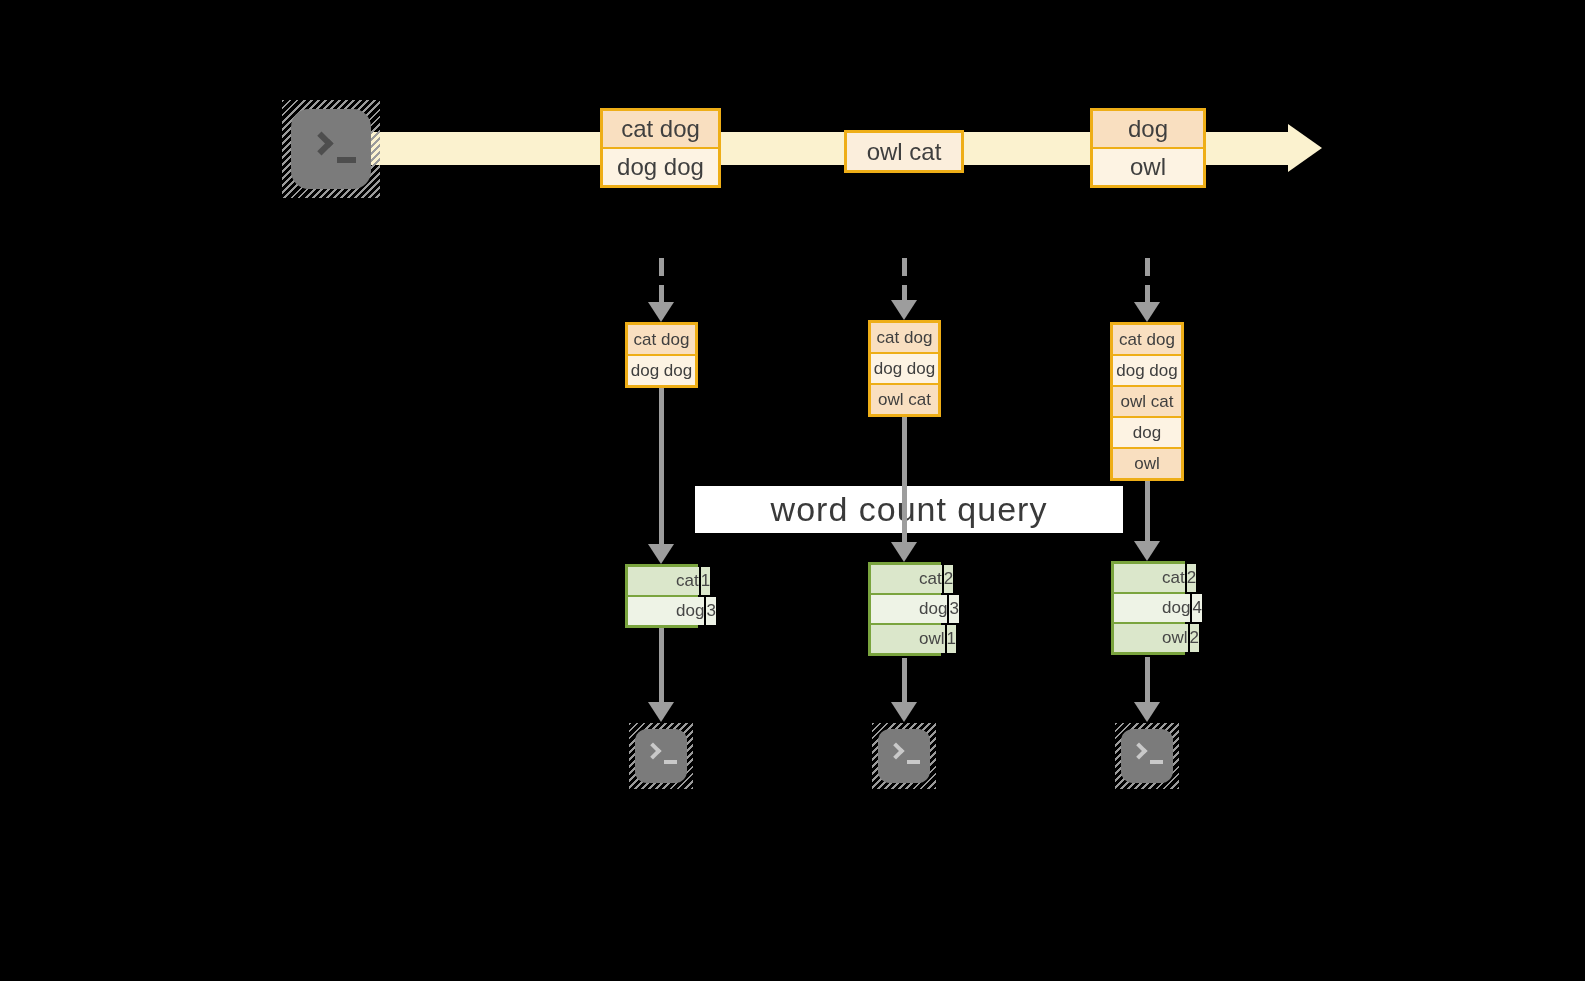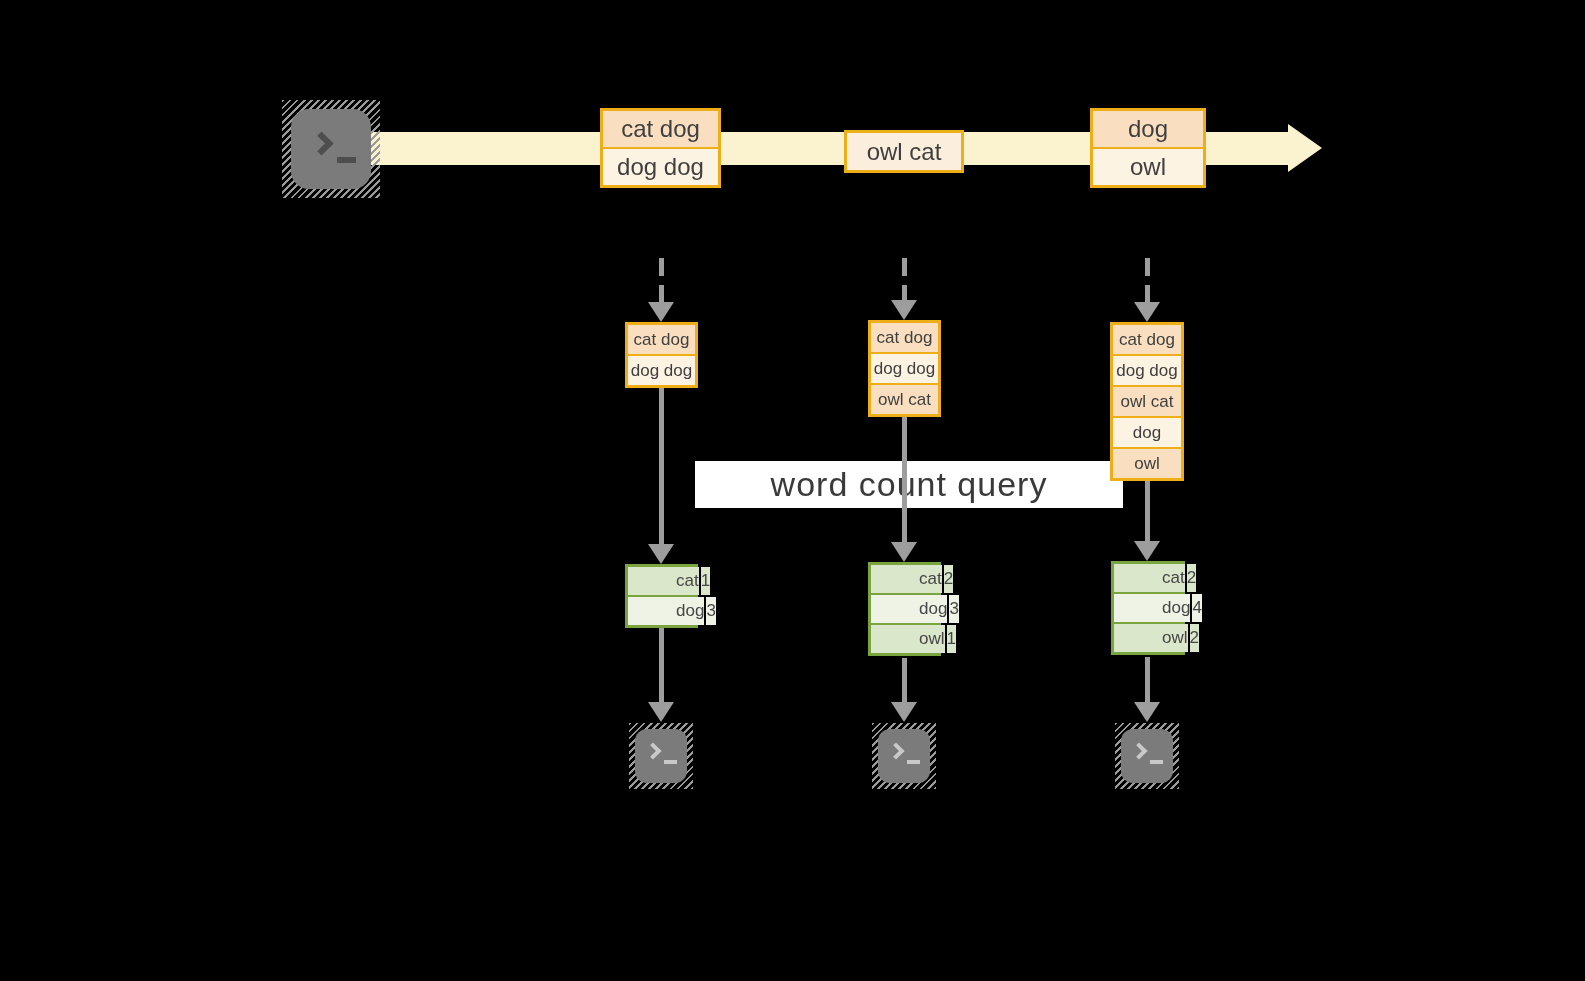--- a/index.html
+++ b/index.html
@@ -108,21 +108,21 @@
     <div class="orow">dog dog</div>
   </div>
   <div class="abs obox ebox single" style="left:844px; top:130px; width:120px; height:43px;">
     <div class="orow">owl cat</div>
   </div>
   <div class="abs obox ebox" style="left:1090px; top:108px; width:116px; height:80px;">
     <div class="orow">dog</div>
     <div class="orow">owl</div>
   </div>
 
-  <div class="abs banner" style="left:695px; top:461px; width:428px; height:47px;">
+  <div class="abs banner" style="left:695px; top:486px; width:428px; height:47px;">
     <span>word count query</span>
   </div>
 
   <div class="abs arrow" style="left:648px; top:258px; height:64px;">
     <div class="shaft dashed"></div>
     <div class="head"></div>
   </div>
   <div class="abs obox stack" style="left:625px; top:322px; width:73px;">
     <div class="orow">cat dog</div>
     <div class="orow">dog dog</div>

